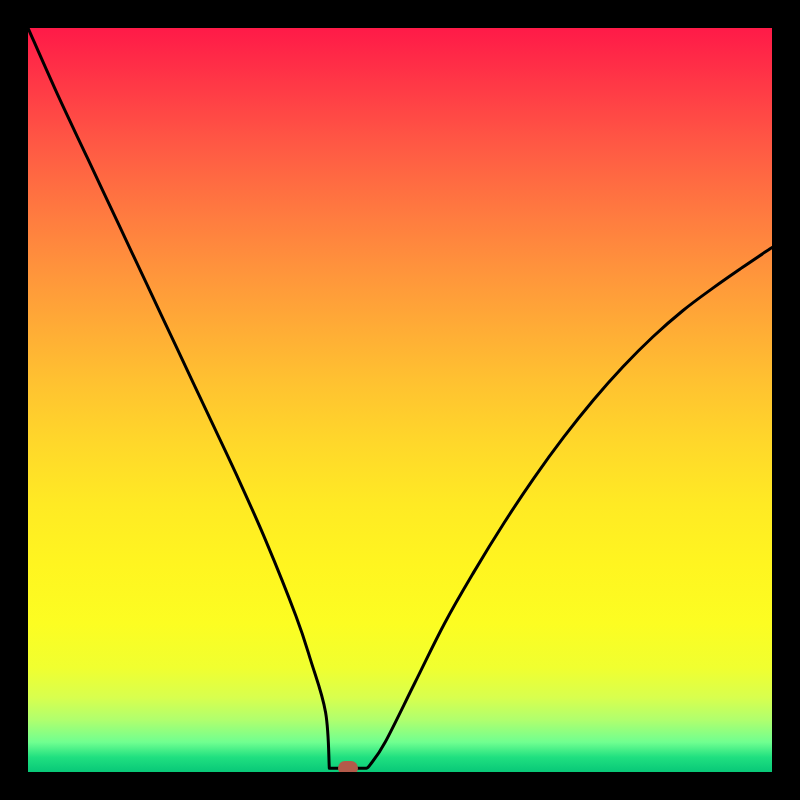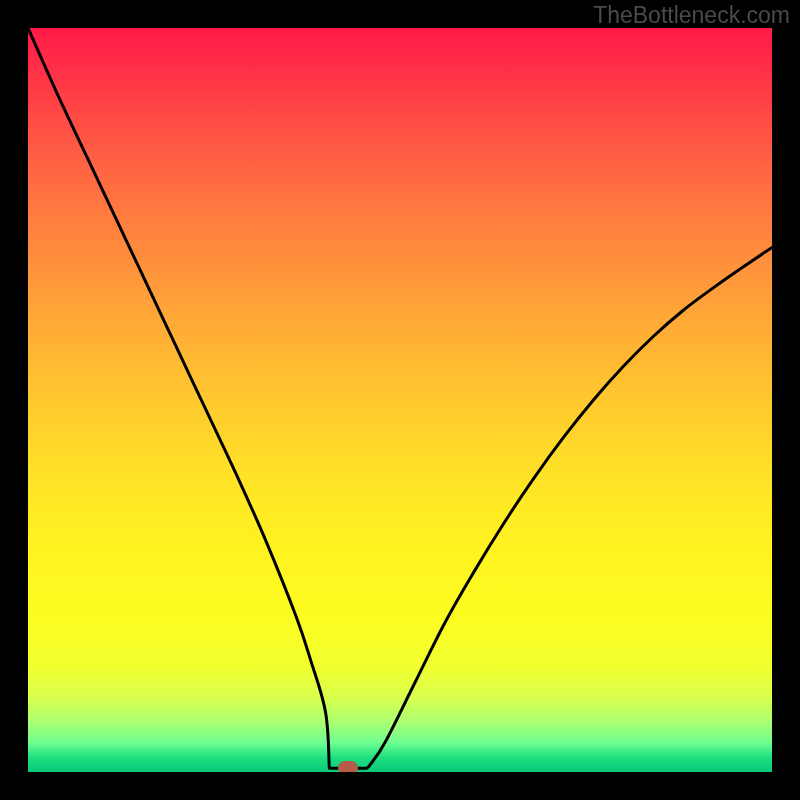--- a/index.html
+++ b/index.html
@@ -91,14 +91,13 @@
 <body>
 
 <div class="frame">
   <div class="plot">
     <div class="gradient"></div>
     <svg class="curve-svg" viewBox="0 0 744 744" preserveAspectRatio="none">
       <path id="curve-path" class="curve-path" d="M 0.00 0.00 C 5.36 12.05, 19.05 43.52, 29.76 66.96 C 40.47 90.40, 48.81 107.43, 59.52 130.20 C 70.23 152.97, 78.57 170.67, 89.28 193.44 C 99.99 216.21, 108.33 233.91, 119.04 256.68 C 129.75 279.45, 138.09 297.15, 148.80 319.92 C 159.51 342.69, 167.85 360.39, 178.56 383.16 C 189.27 405.93, 197.61 422.96, 208.32 446.40 C 219.03 469.84, 227.37 487.92, 238.08 513.36 C 248.79 538.80, 259.80 566.33, 267.84 587.76 C 275.88 609.19, 277.36 614.99, 282.72 632.40 C 288.08 649.81, 294.25 665.06, 297.60 684.48 C 300.95 703.90, 300.65 730.24, 301.32 740.28 L 338.52 740.28 C 339.19 739.61, 338.89 741.25, 342.24 736.56 C 345.59 731.87, 349.08 728.97, 357.12 714.24 C 365.16 699.51, 376.17 676.15, 386.88 654.72 C 397.59 633.29, 405.93 615.29, 416.64 595.20 C 427.35 575.11, 435.69 561.20, 446.40 543.12 C 457.11 525.04, 465.45 511.50, 476.16 494.76 C 486.87 478.02, 495.21 465.52, 505.92 450.12 C 516.63 434.72, 524.97 423.26, 535.68 409.20 C 546.39 395.14, 554.73 384.72, 565.44 372.00 C 576.15 359.28, 584.49 349.90, 595.20 338.52 C 605.91 327.14, 614.25 318.80, 624.96 308.76 C 635.67 298.72, 644.01 291.42, 654.72 282.72 C 665.43 274.02, 673.77 268.17, 684.48 260.40 C 695.19 252.63, 703.53 246.93, 714.24 239.57 C 724.95 232.20, 738.64 223.10, 744.00 219.48"></path>
     </svg>
     <div id="marker" class="marker" style="left: 319.92px; top: 740.28px;"></div>
   </div>
-  <div class="watermark">TheBottleneck.com</div>
 </div>
 
 </body></html>

